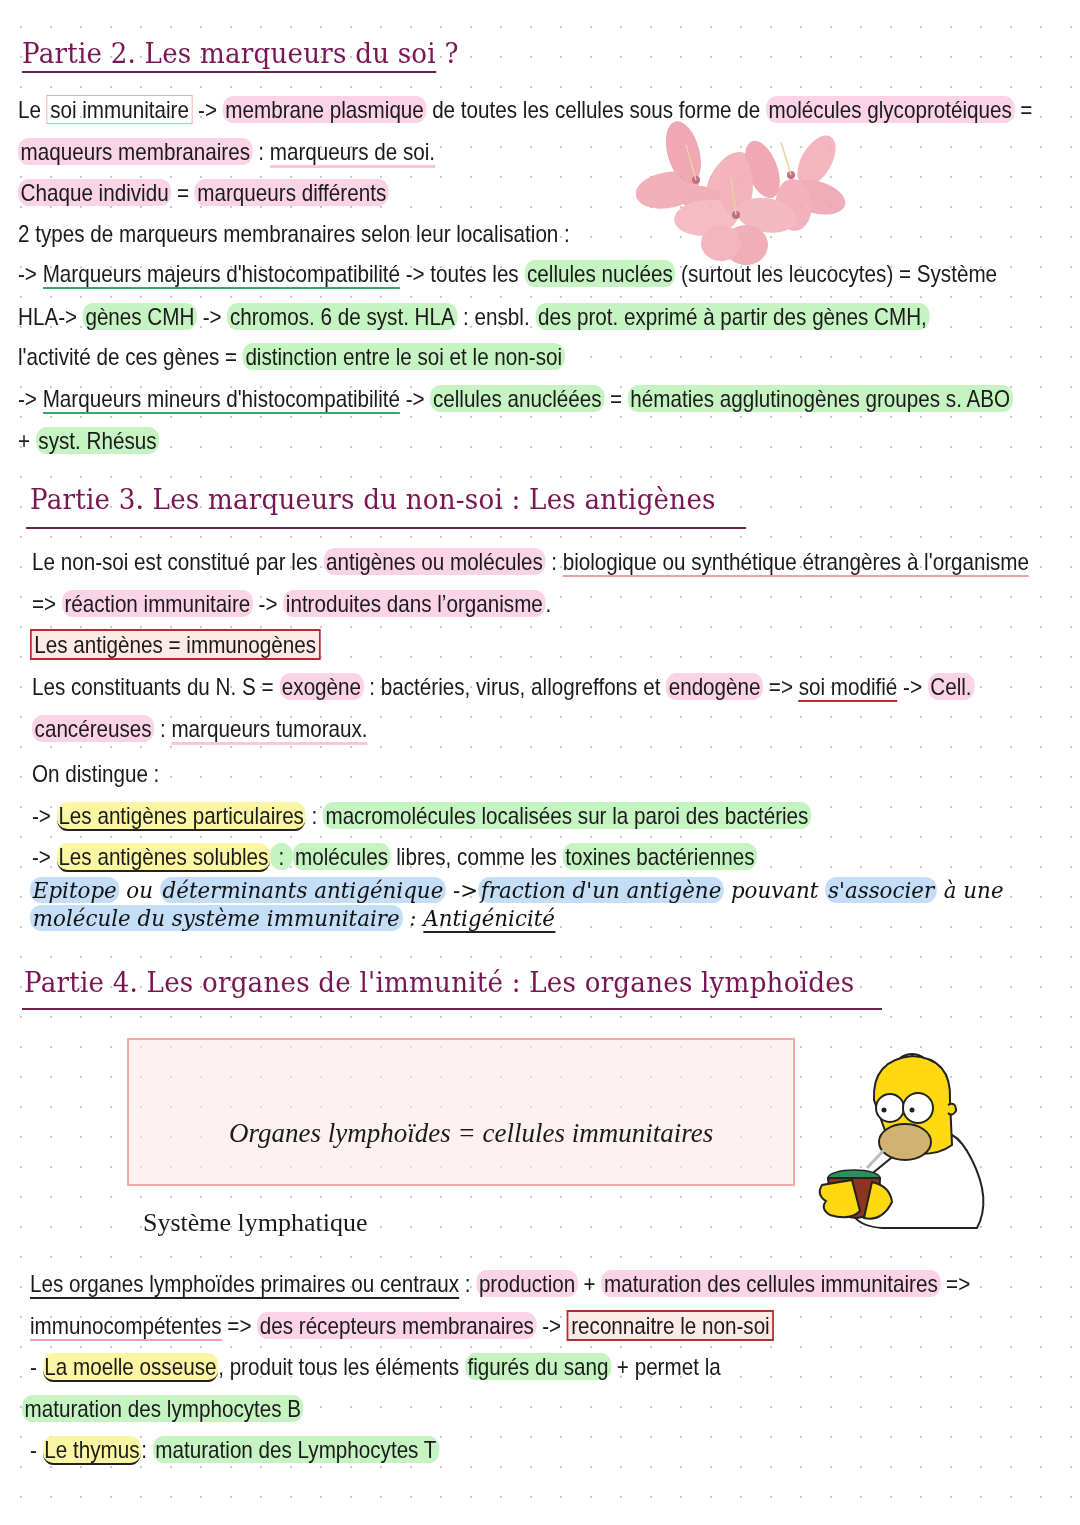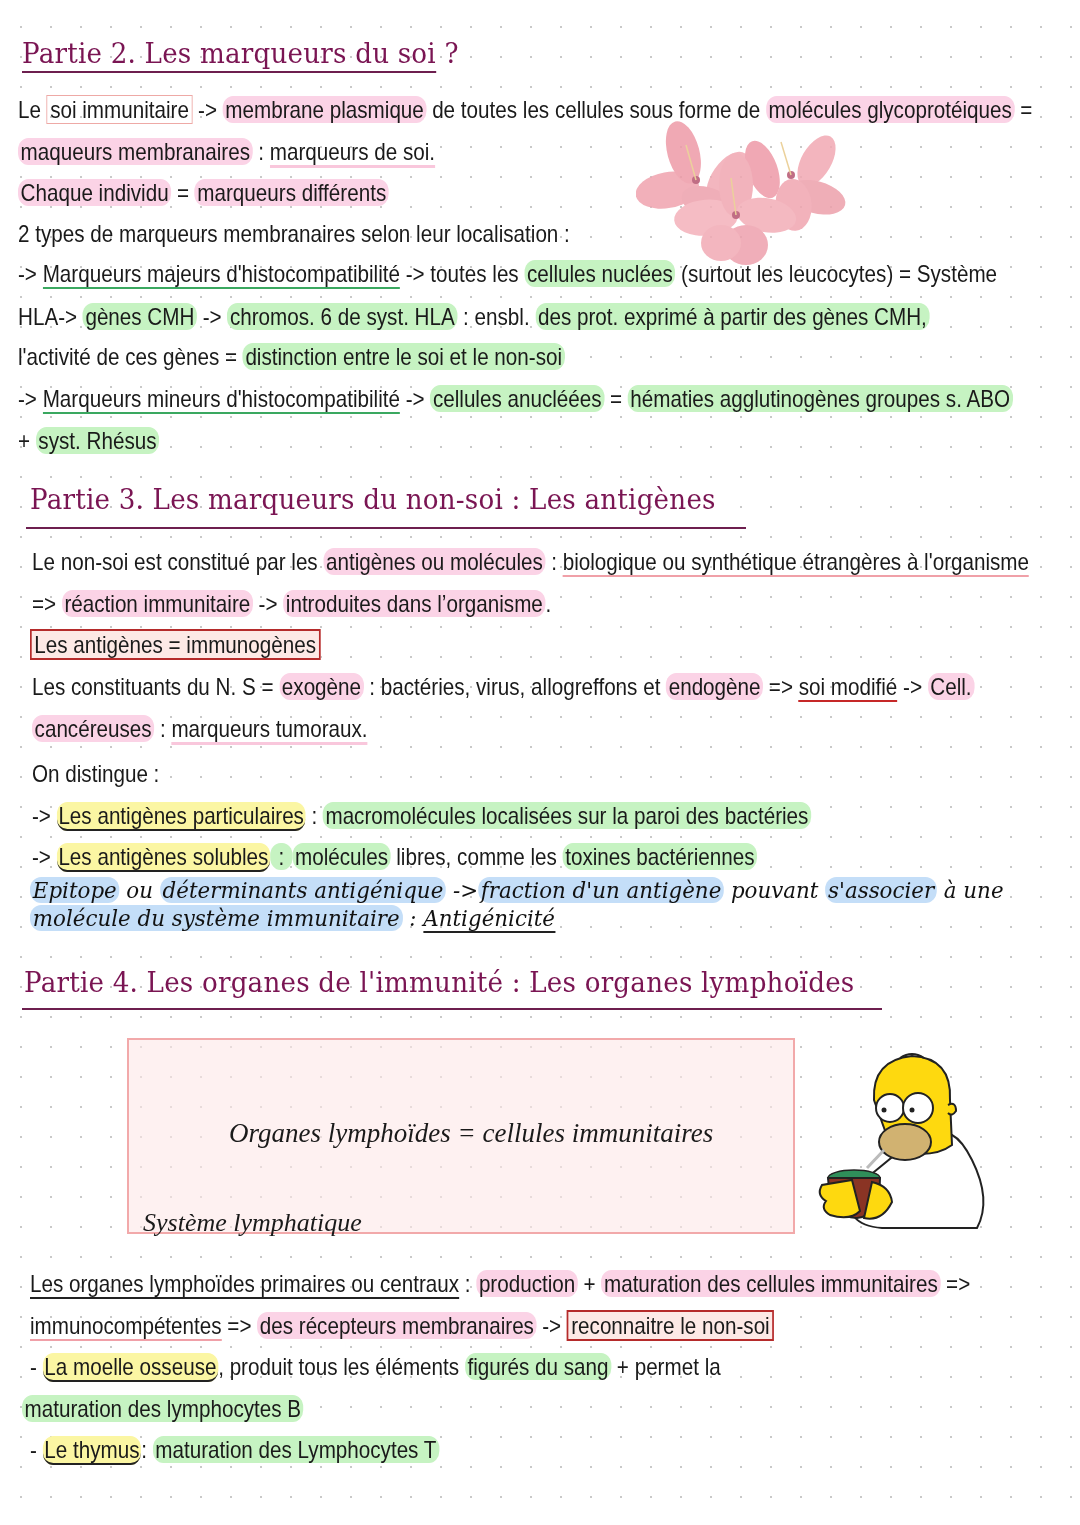--- a/index.html
+++ b/index.html
@@ -54,34 +54,34 @@
     font-size: 23px;
     line-height: 28px;
     white-space: nowrap;
     transform-origin: left center;
     transform: scaleX(0.93);
     color: #111;
   }
   .summary-box {
     position: absolute;
     left: 127px; top: 1038px;
-    width: 668px; height: 196px;
+    width: 668px; height: 148px;
     border: 2px solid #f2a9aa;
     background: rgba(253, 232, 232, 0.6);
     box-sizing: border-box;
   }
   .summary-main {
     position: absolute; left: 100px; top: 78px;
     font-family: "Liberation Serif", "DejaVu Serif", serif;
     font-style: italic; font-size: 27px; white-space: nowrap;
   }
   .summary-sub {
     position: absolute; left: 14px; top: 168px;
     font-family: "Liberation Serif", "DejaVu Serif", serif;
-    font-style: italic; font-size: 26px; white-space: nowrap;
+    font-size: 26px; white-space: nowrap;
   }
 </style>
 </head>
 <body>
 
 <div class="heading" style="left:22px; top:38px; transform:scaleX(0.97);">
   <span style="border-bottom:2px solid #6d1f4f; padding-bottom:2px;">Partie 2. Les marqueurs du soi</span><span> ?</span>
 </div>
 
 <div class="line" style="top:95px;">

